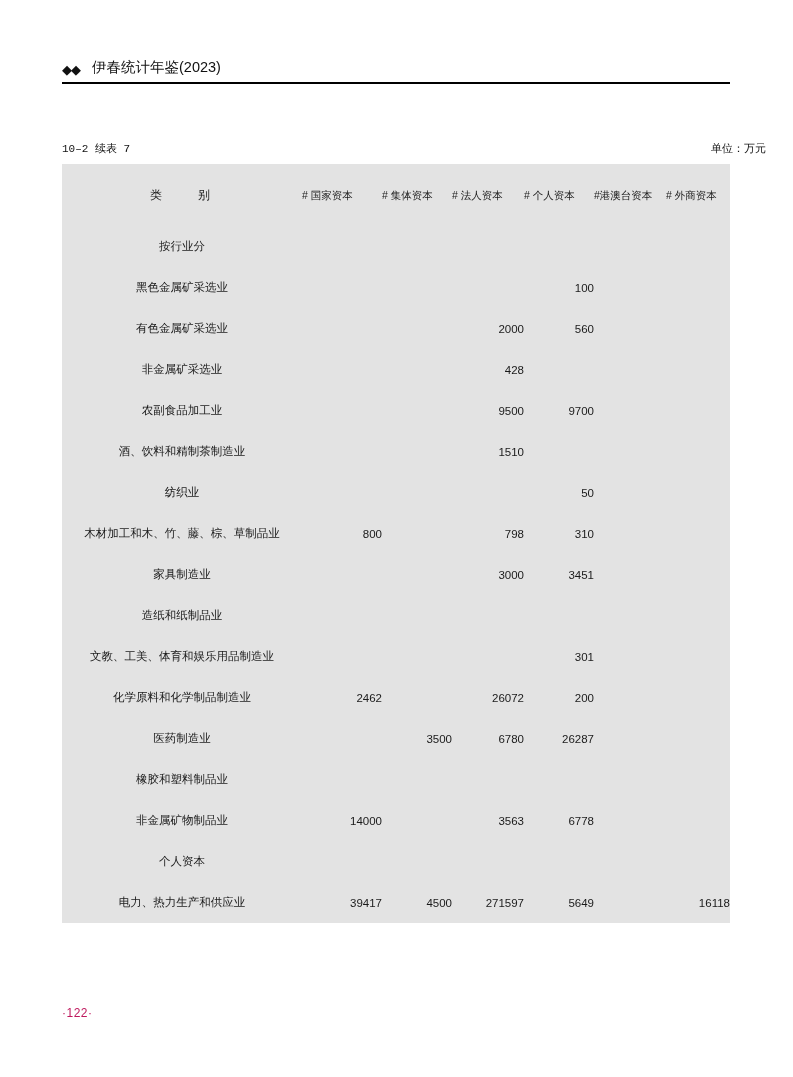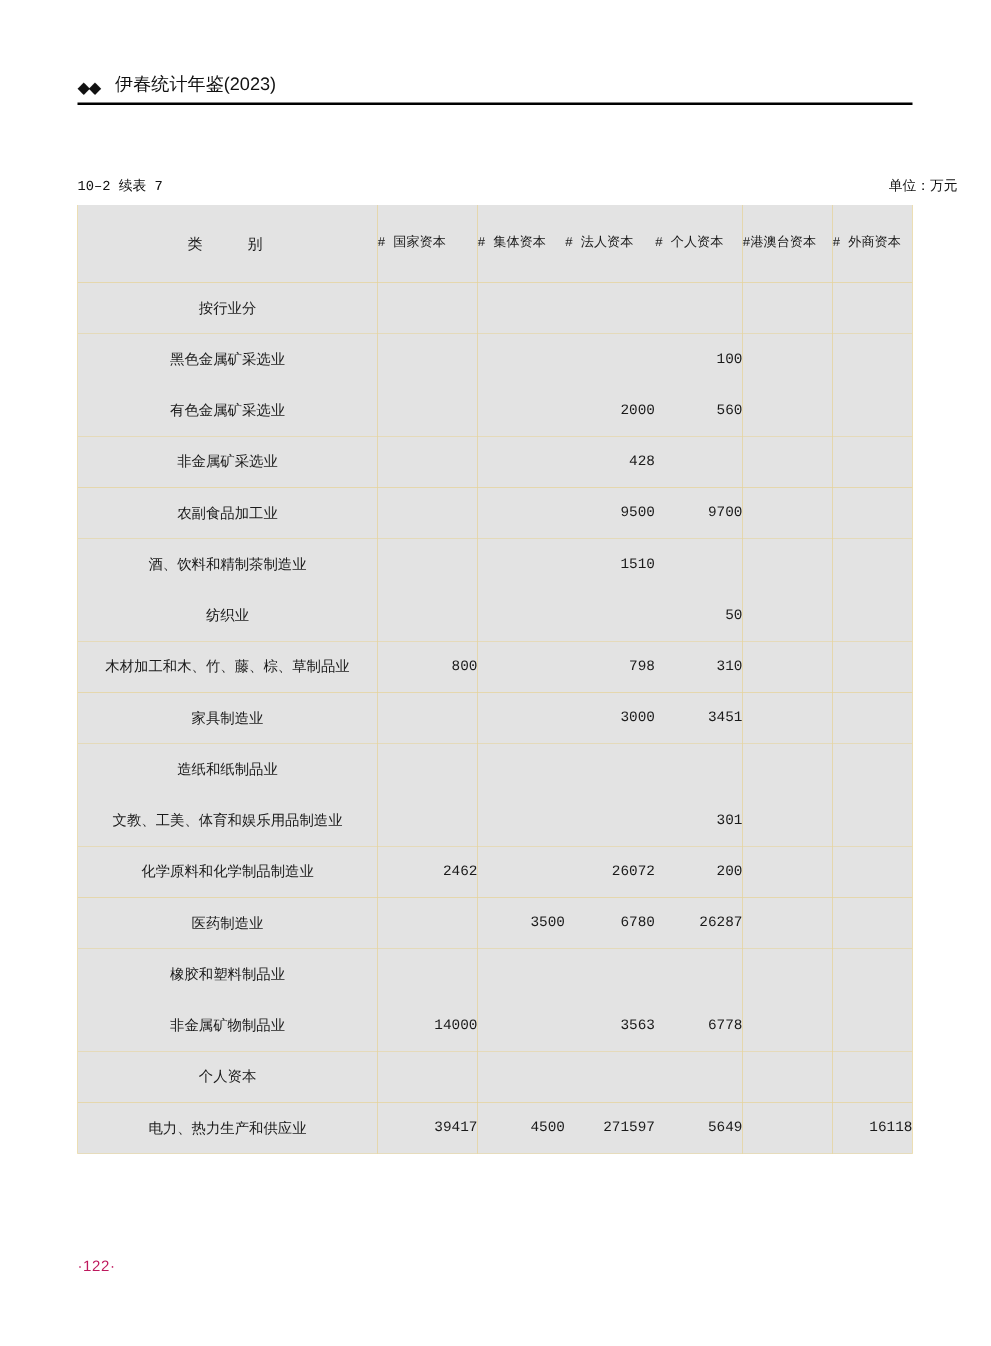--- a/index.html
+++ b/index.html
@@ -78,22 +78,21 @@
   .table-wrap {
     position: absolute;
     left: 62px;
     top: 164px;
     width: 668px;
   }
   table.data {
     border-collapse: collapse;
     width: 668px;
     table-layout: fixed;
-    background: #eab308;
-    font-family: Liberation Mono, monospace;
+    background: #be185d;
   }
   table.data col.c-cat   { width: 240px; }
   table.data col.c-v1    { width: 80px; }
   table.data col.c-v2    { width: 70px; }
   table.data col.c-v3    { width: 72px; }
   table.data col.c-v4    { width: 70px; }
   table.data col.c-v5    { width: 72px; }
   table.data col.c-v6    { width: 64px; }
 
   table.data th, table.data td {

